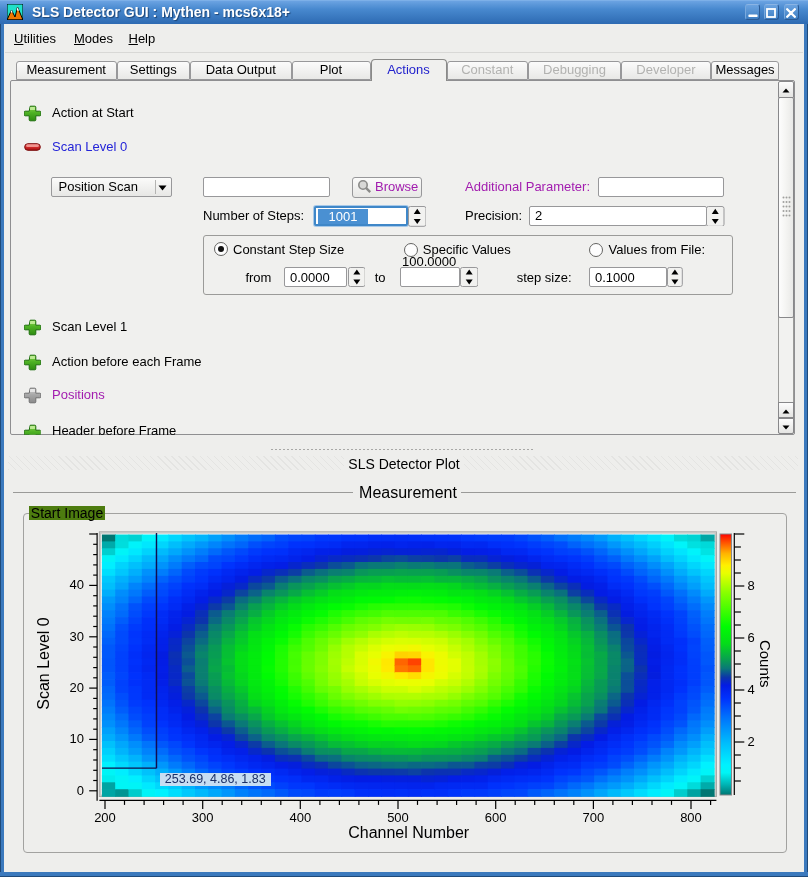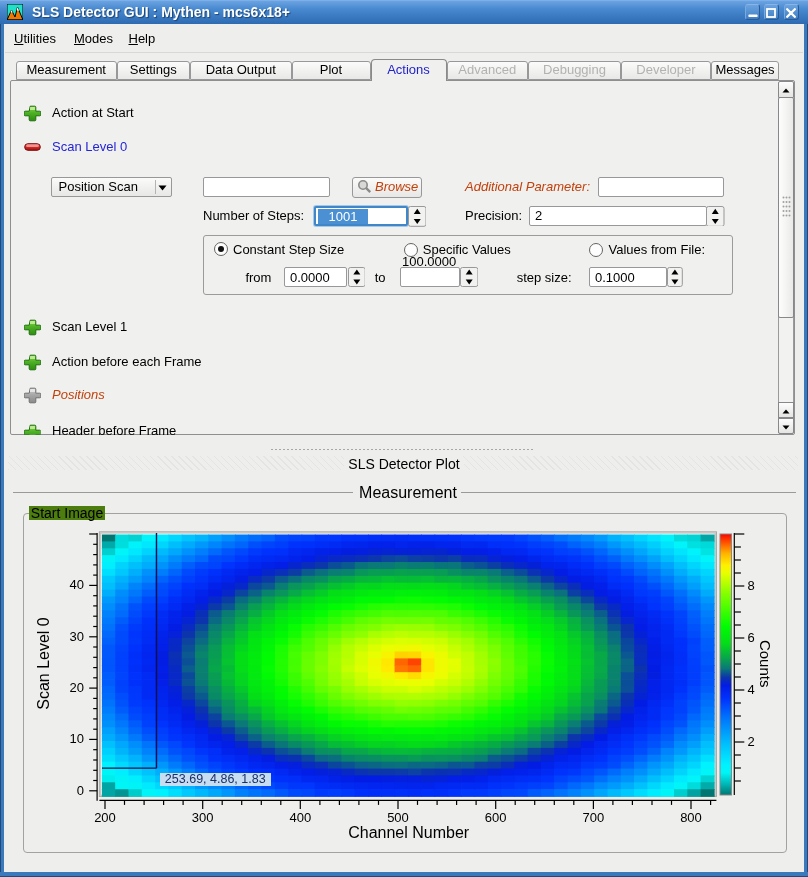--- a/index.html
+++ b/index.html
@@ -11,21 +11,21 @@
 #brd-b { left:0; top:872px; width:808px; height:5px; background:#3b79bd; border-bottom:1px solid #1f4a7a; z-index:10; }
 #title-text { left:32px; top:4px; height:17px; line-height:17px; color:#fff; font-weight:bold; font-size:14px; text-shadow:1px 1px 1px #1c4474; z-index:11; }
 .winbtn { top:4px; width:15.5px; height:16px; border-radius:3px; background:linear-gradient(180deg,#6ba3e0 0%,#3f7fc3 100%); border:1px solid #2a5a94; border-top-color:#8ab4e4; border-left-color:#79a9dd; z-index:11; }
 .menuitem { top:31px; height:15px; line-height:15px; z-index:5; }
 #menuline { left:5px; top:52px; width:798px; height:1px; background:#d8d8d6; }
 .tab { top:61px; height:19px; background:linear-gradient(180deg,#fbfbfb 0%,#e8e8e6 100%); border:1px solid #98989a; border-radius:3px 3px 0 0; text-align:center; line-height:16px; z-index:2; }
 .tab.dis { color:#b2b2b0; }
 #tab-sel { left:370.5px; top:58.5px; width:76px; height:22px; background:#f0f0ee; border:1px solid #8a8a88; border-bottom:none; border-radius:4px 4px 0 0; color:#2323cd; z-index:4; text-align:center; line-height:20px; }
 #pane { left:10px; top:80px; width:785px; height:355px; border:1px solid #8f8f91; background:#f0f0ee; border-radius:2px; z-index:3; }
 .rowtxt { height:18px; line-height:18px; z-index:5; }
-.gray { color:#c2410c;font-style:italic; }
+.gray { color:#a21caf; }
 .field { background:#fff; border:1px solid #98989a; border-radius:2px; z-index:5; }
 .btnface { background:linear-gradient(180deg,#fbfbfa 0%,#e7e7e5 100%); border:1px solid #98989a; border-radius:2px; z-index:5; }
 #combo { left:50.5px; top:177px; width:121.5px; height:20px; }
 #combo .lbl { position:absolute; left:7px; top:1px; height:16px; line-height:16px; }
 #combo .sep { position:absolute; left:103px; top:2px; width:1px; height:14px; background:#b4b4b2; }
 #gbox { left:202.5px; top:235px; width:530px; height:60px; border:1px solid #9b9b99; border-radius:3px; z-index:5; }
 .radio { width:14px; height:14px; border-radius:50%; background:#fdfdfd; border:1px solid #646462; z-index:6; }
 .radio.on::after { content:""; position:absolute; left:3px; top:3px; width:6px; height:6px; border-radius:50%; background:#111; }
 #sb-track { left:777.5px; top:97.5px; width:16px; height:336px; background:#f2f2f0; border:1px solid #9a9a98; border-radius:2px; z-index:5; }
 .sbbtn { left:777.5px; width:16px; background:linear-gradient(180deg,#fdfdfd 0%,#e4e4e2 100%); border:1px solid #88888a; z-index:6; }
@@ -64,21 +64,21 @@
     <path d="M1.2 1.2 L8.8 8.8 M8.8 1.2 L1.2 8.8" stroke="#fff" stroke-width="2.3" stroke-linecap="round"></path>
   </svg>
 <div class="abs menuitem" style="left:14px;"><u>U</u>tilities</div>
 <div class="abs menuitem" style="left:74px;"><u>M</u>odes</div>
 <div class="abs menuitem" style="left:128.5px;"><u>H</u>elp</div>
 <div class="abs" id="menuline"></div>
 <div class="abs tab" style="left:16px;width:100.5px;">Measurement</div>
 <div class="abs tab" style="left:116.5px;width:73.5px;">Settings</div>
 <div class="abs tab" style="left:190px;width:101.5px;">Data Output</div>
 <div class="abs tab" style="left:291.5px;width:79px;">Plot</div>
-<div class="abs tab dis" style="left:446.5px;width:81.5px;">Advanced</div>
+<div class="abs tab dis" style="left:446.5px;width:81.5px;">Constant</div>
 <div class="abs tab dis" style="left:528px;width:93px;">Debugging</div>
 <div class="abs tab dis" style="left:621px;width:90px;">Developer</div>
 <div class="abs tab" style="left:711px;width:68px;">Messages</div>
 <div class="abs" id="tab-sel">Actions</div>
 <div class="abs" id="pane"></div>
 <svg class="abs" style="left:23.7px;top:104.5px;z-index:6;" width="17" height="17" viewBox="0 0 17 17">
     <defs>
       <linearGradient id="pg" x1="0" y1="0" x2="0" y2="1">
 <stop offset="0" stop-color="#8fd64f"></stop>
         <stop offset="0.45" stop-color="#4eb224"></stop>

